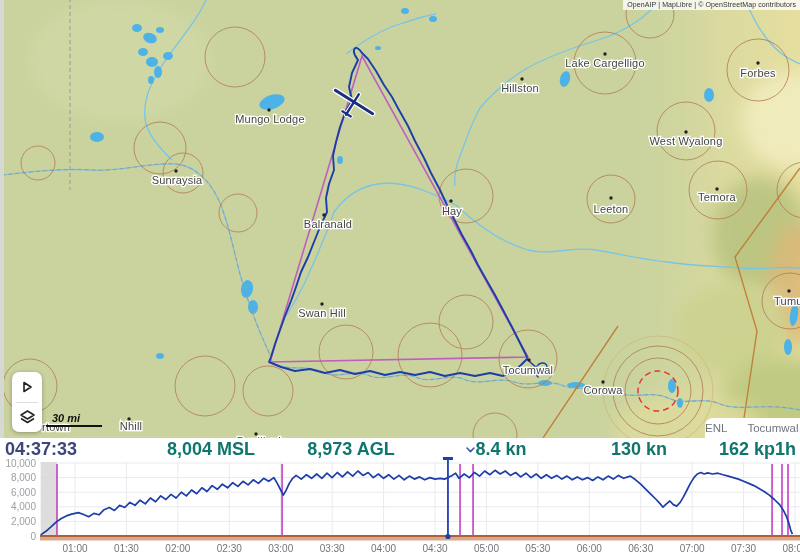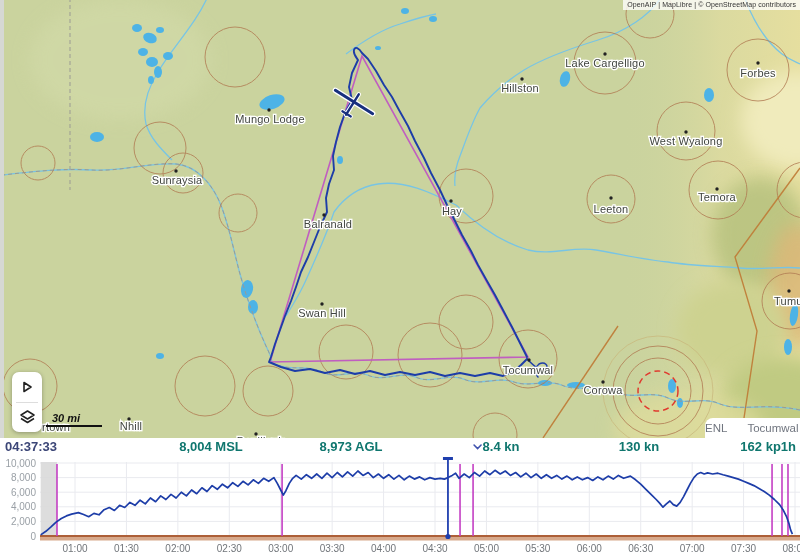--- a/index.html
+++ b/index.html
@@ -15,21 +15,21 @@
       display:flex;align-items:center;justify-content:center;}
   .ctrl-divider{height:1px;background:#ddd;margin:0 4px;}
   .scale{position:absolute;left:46px;top:412px;color:#111;font-style:italic;}
   .scale .scale-text{font-size:11px;font-weight:bold;display:block;margin-left:6px;}
   .scale .scale-bar{width:56px;height:0;border-bottom:2px solid #111;margin-top:1px;}
   .panel{position:absolute;left:0;top:438px;width:800px;height:122px;background:#fff;}
   .toggle-tab{position:absolute;right:0;top:-20px;width:95px;height:20px;background:#fff;
       border-top-left-radius:8px;display:flex;justify-content:space-between;align-items:center;
       gap:20px;padding-right:8px;box-sizing:border-box;}
   .toggle-tab span{font-size:11.5px;color:#70757f;cursor:pointer;}
-  .stats{position:absolute;left:0;top:0;width:800px;height:18px;font-size:13px;font-weight:bold;}
+  .stats{position:absolute;left:0;top:0;width:800px;height:18px;font-size:18px;font-weight:bold;}
   .stats .stat{position:absolute;top:1px;color:#0f766e;white-space:nowrap;}
   .stats .time{left:5px;color:#3c4677;}
   .stats .c{transform:translateX(-50%);}
   .stats .msl{left:211px;}
   .stats .agl{left:351px;}
   .stats .vario{left:496px;display:flex;align-items:center;gap:0;}
   .stats .speed{left:639px;}
   .stats .task{right:4px;}
   #baro{position:absolute;left:0;top:18px;}
   .maplabel{font-family:"Liberation Sans",sans-serif;font-size:11px;fill:#41453f;

